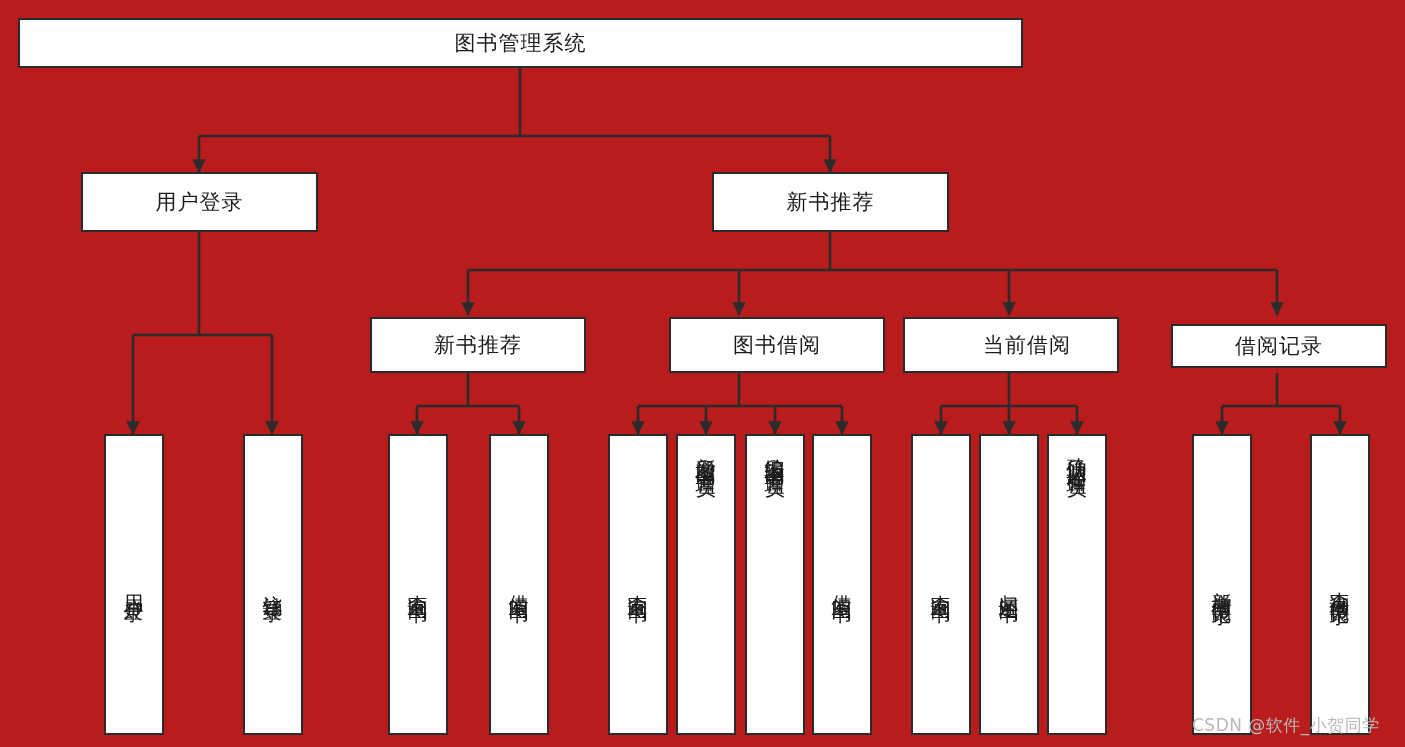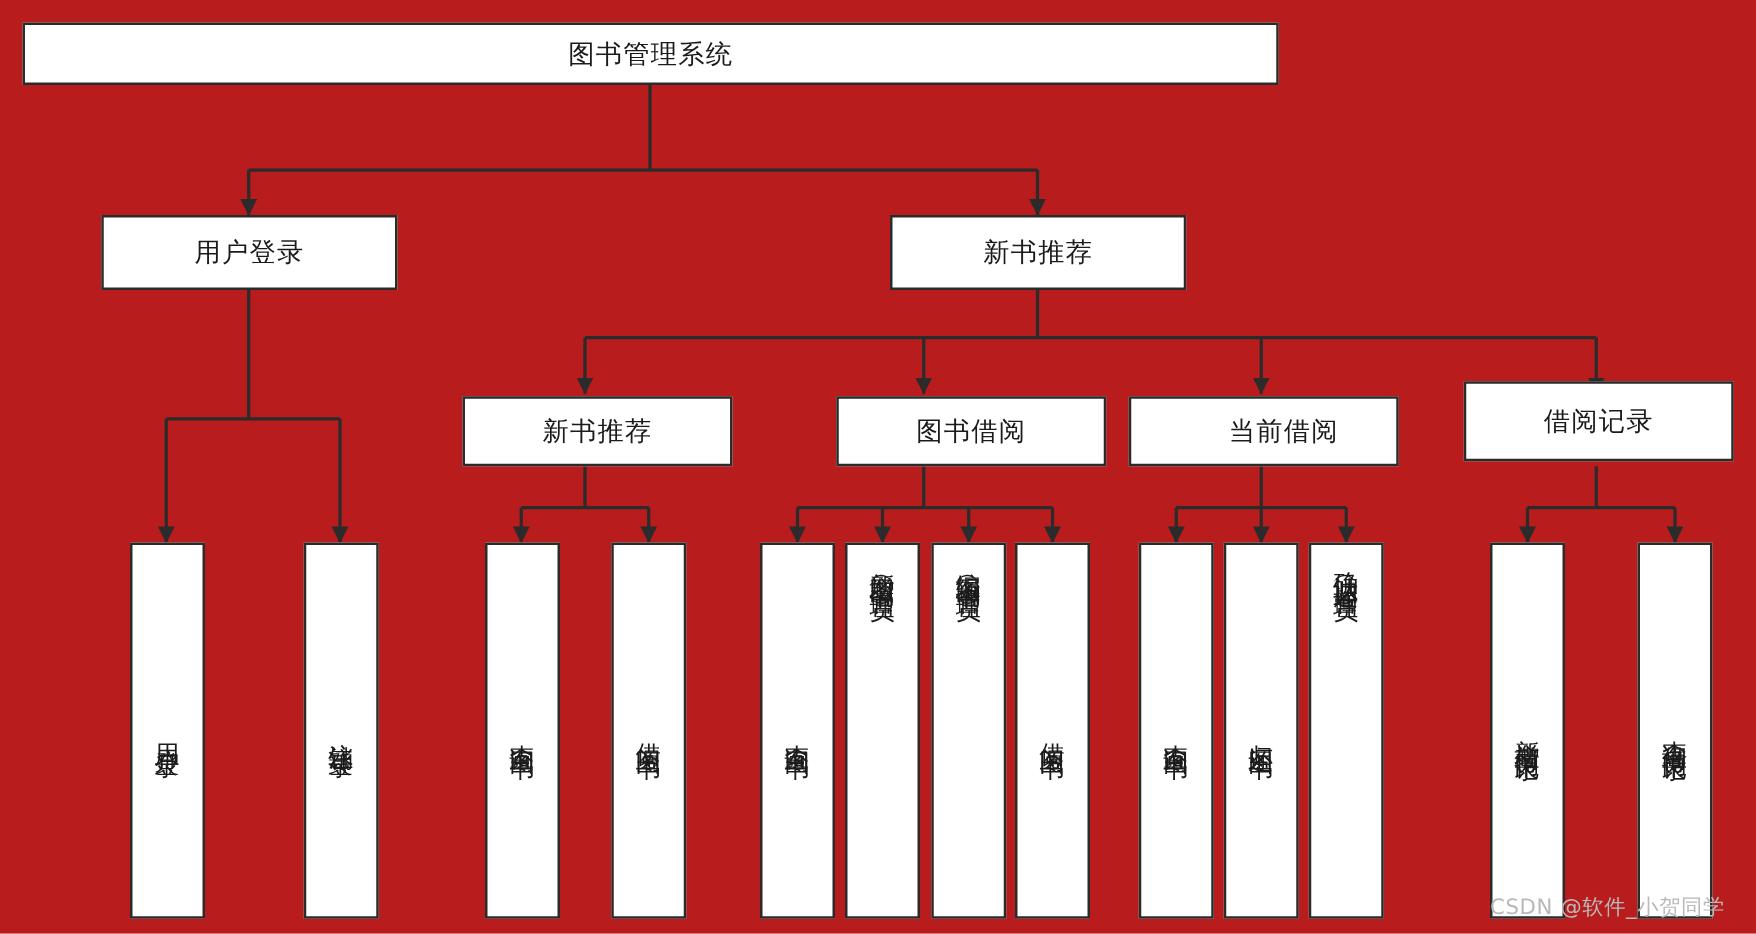--- a/index.html
+++ b/index.html
@@ -144,21 +144,21 @@
   </div>
 
   <div class="node" style="left:633px; top:317px; width:216px; height:56px;margin-left:36px;">
     <span class="node-label">图书借阅</span>
   </div>
 
   <div class="node" style="left:903px; top:317px; width:216px; height:56px;padding-left:32px;">
     <span class="node-label">当前借阅</span>
   </div>
 
-  <div class="node" style="left:1171px; top:305px; width:216px; height:64px;">
+  <div class="node" style="left:1171px; top:324px; width:216px; height:44px;">
     <span class="node-label">借阅记录</span>
   </div>
 
   <div class="node leaf centered" style="left:104px; top:434px; width:60px; height:301px;">
     <span class="node-label">用户登录</span>
   </div>
 
   <div class="node leaf centered" style="left:243px; top:434px; width:60px; height:301px;">
     <span class="node-label">注销登录</span>
   </div>

